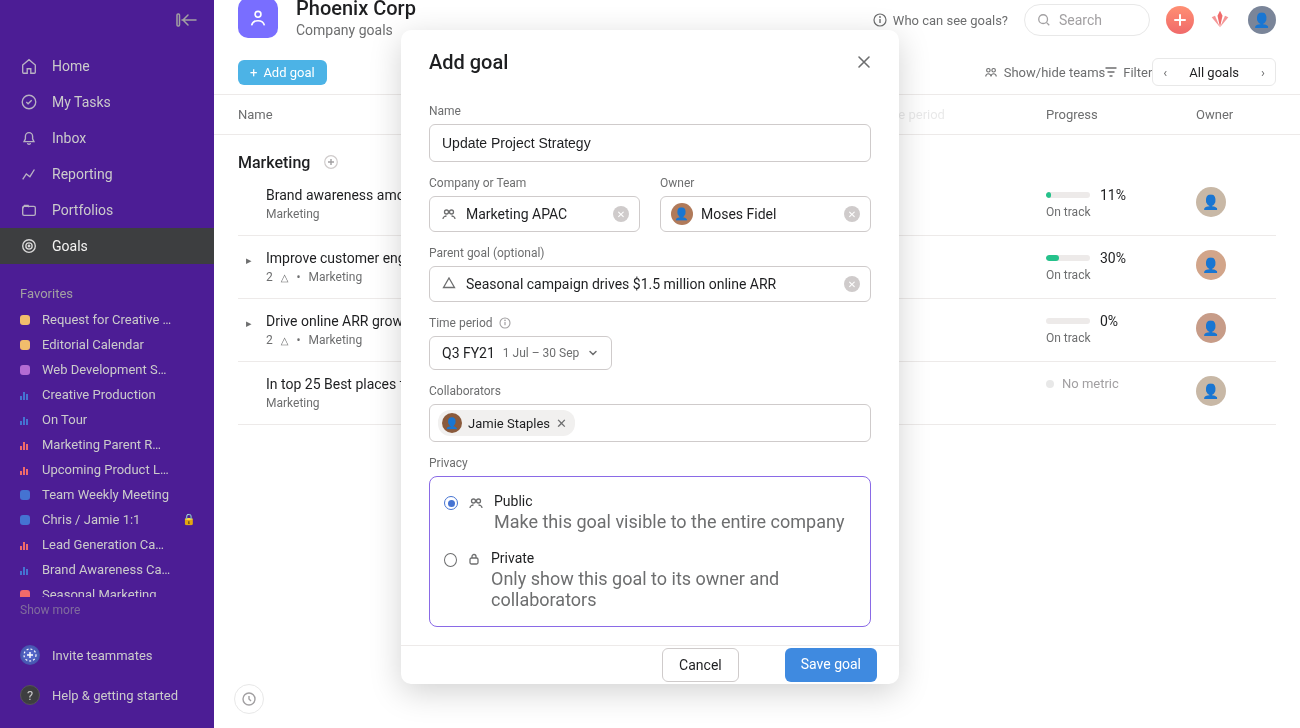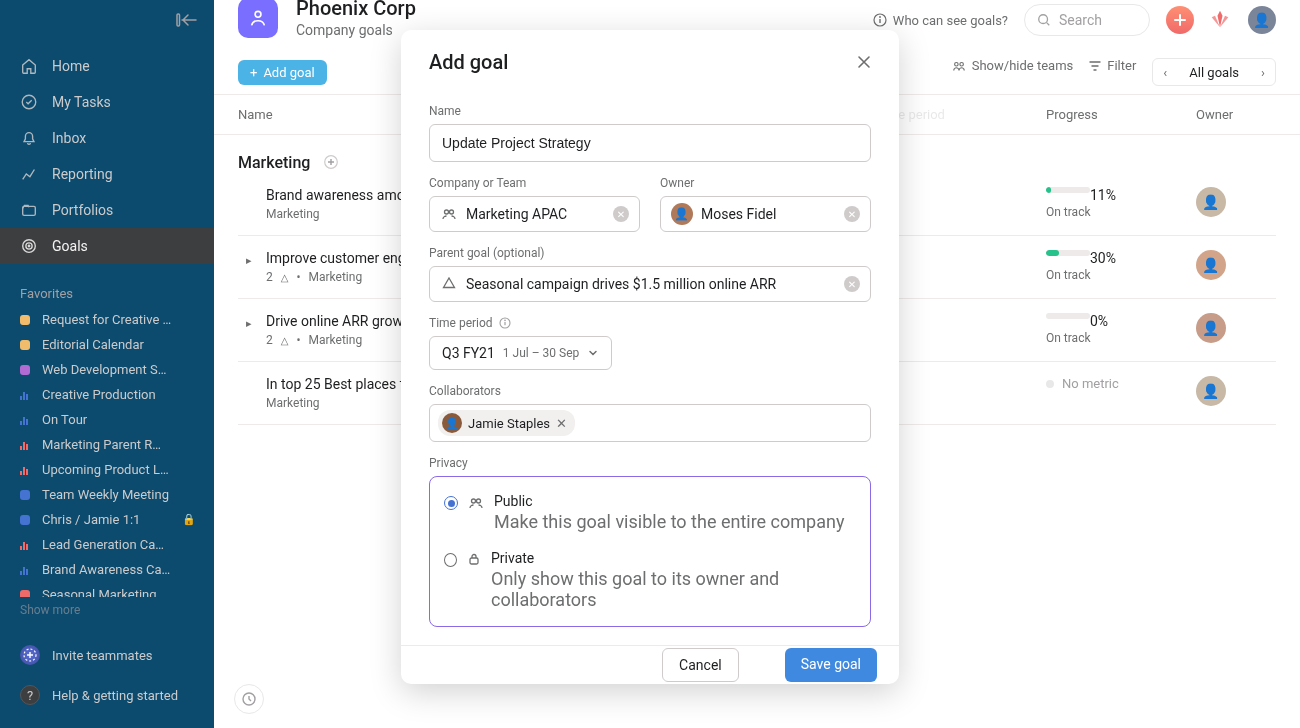--- a/index.html
+++ b/index.html
@@ -1,20 +1,20 @@
 <!DOCTYPE html>
 <html><head>
 <meta charset="utf-8">
 <style>
 * { box-sizing: border-box; margin: 0; padding: 0; }
 body { font-family: -apple-system, BlinkMacSystemFont, "Segoe UI", Roboto, sans-serif; font-size: 14px; color: #1e1f21; background: #fff; overflow: hidden; }
 .app { display: flex; width: 1300px; height: 728px; position: relative; }
 
 
-.sidebar { width: 214px; background: #0c4a6e; color: #f5f4f3; display: flex; flex-direction: column; overflow: hidden; }
+.sidebar { width: 214px; background: #4c1d95; color: #f5f4f3; display: flex; flex-direction: column; overflow: hidden; }
 .sidebar-top { padding: 12px 16px; display: flex; justify-content: flex-end; }
 .collapse-btn { color: #a2a0a2; cursor: pointer; }
 .nav { padding: 8px 0; }
 .nav-item { display: flex; align-items: center; gap: 14px; padding: 9px 20px; color: #cbcbcb; cursor: pointer; font-size: 14px; }
 .nav-item.active { background: #3d3e40; color: #f5f4f3; }
 .nav-icon { width: 18px; height: 18px; display: flex; align-items: center; justify-content: center; opacity: 0.85; }
 .fav-header { padding: 14px 20px 6px; color: #a2a0a2; font-size: 13px; }
 .fav-list { flex: 1; overflow: hidden; }
 .fav-item { display: flex; align-items: center; gap: 12px; padding: 5px 20px; color: #cbcbcb; font-size: 13px; white-space: nowrap; overflow: hidden; text-overflow: ellipsis; cursor: pointer; position: relative; }
 .fav-dot { width: 10px; height: 10px; border-radius: 3px; flex-shrink: 0; }
@@ -43,21 +43,21 @@
 
 .toolbar { display: flex; align-items: center; padding: 8px 24px; border-bottom: 1px solid #edeae9; }
 .add-goal-btn { background: #4cb3e6; background:#4ab7d8; background:#4fb0d9; color: #fff; border-radius: 6px; padding: 5px 12px; font-size: 13px; display: flex; align-items: center; gap: 6px; cursor:pointer; }
 .add-goal-btn { background:#4196c4; background:#3fa9d1;}
 .add-goal-btn { background:#3da3c9;}
 .add-goal-btn { background:#40a7d0;}
 .add-goal-btn { background:#3ea4cb;}
 .add-goal-btn { background:#4cb7e0;}
 .add-goal-btn { background:#4a9fc9;}
 .add-goal-btn { background:#4cb3e6;}
-.toolbar-right { margin-left: auto; display: flex; align-items: flex-start; gap: 16px; color: #6d6e6f; font-size: 13px; }
+.toolbar-right { margin-left: auto; display: flex; align-items: center; color: #6d6e6f; font-size: 13px; }
 .tb-item { display:flex; align-items:center; gap:6px; cursor:pointer;}
 .segmented { display:flex; align-items:center; border:1px solid #e8e8e8; border-radius:6px; height:28px; overflow:hidden;}
 .seg-arrow{ width:24px; display:flex; align-items:center; justify-content:center; color:#6d6e6f; cursor:pointer;}
 .seg-label{ padding:0 12px; color:#1e1f21; font-size:13px;}
 
 
 .table-head { display:flex; padding: 12px 24px; color:#6d6e6f; font-size:13px; border-bottom:1px solid #edeae9;}
 .col-name{ flex:1; }
 .col-tp{ width:170px; }
 .col-prog{ width:150px; }
@@ -69,21 +69,21 @@
 .sect-add{ width:22px;height:22px;border-radius:50%;display:flex;align-items:center;justify-content:center;color:#a2a0a2;cursor:pointer;}
 
 .goal-row { display:flex; align-items:flex-start; padding:14px 0; border-bottom:1px solid #edeae9; }
 .goal-main{ flex:1; padding-left:28px; position:relative;}
 .goal-caret{ position:absolute; left:8px; top:4px; color:#6d6e6f; font-size:11px;}
 .goal-title{ font-size:14px; color:#1e1f21;}
 .goal-meta{ font-size:12px; color:#6d6e6f; margin-top:4px; display:flex; align-items:center; gap:8px;}
 .tri{ font-size:10px; }
 .goal-tp{ width:170px; font-size:13px; color:#6d6e6f;}
 .goal-prog{ width:150px; }
-.prog-wrap{ display:flex; align-items:flex-start; }
+.prog-wrap{ display:flex; align-items:center; gap:10px;}
 .prog-bar{ width:44px; height:6px; border-radius:3px; background:#edeae9; position:relative; overflow:hidden;}
 .prog-fill{ position:absolute; left:0; top:0; height:100%; background:#25c28b; border-radius:3px;}
 .prog-pct{ font-size:14px; color:#1e1f21;}
 .prog-status{ font-size:12px; color:#6d6e6f; margin-top:2px;}
 .no-metric{ display:flex; align-items:center; gap:8px; font-size:13px; color:#a2a0a2;}
 .nm-dot{ width:8px;height:8px;border-radius:50%;background:#e8e8e8;}
 .goal-owner{ width:80px; display:flex; align-items:center;}
 .owner-av{ width:30px;height:30px;border-radius:50%; background:#ddd; display:flex;align-items:center;justify-content:center;font-size:14px;color:#555;overflow:hidden;}
 
 

